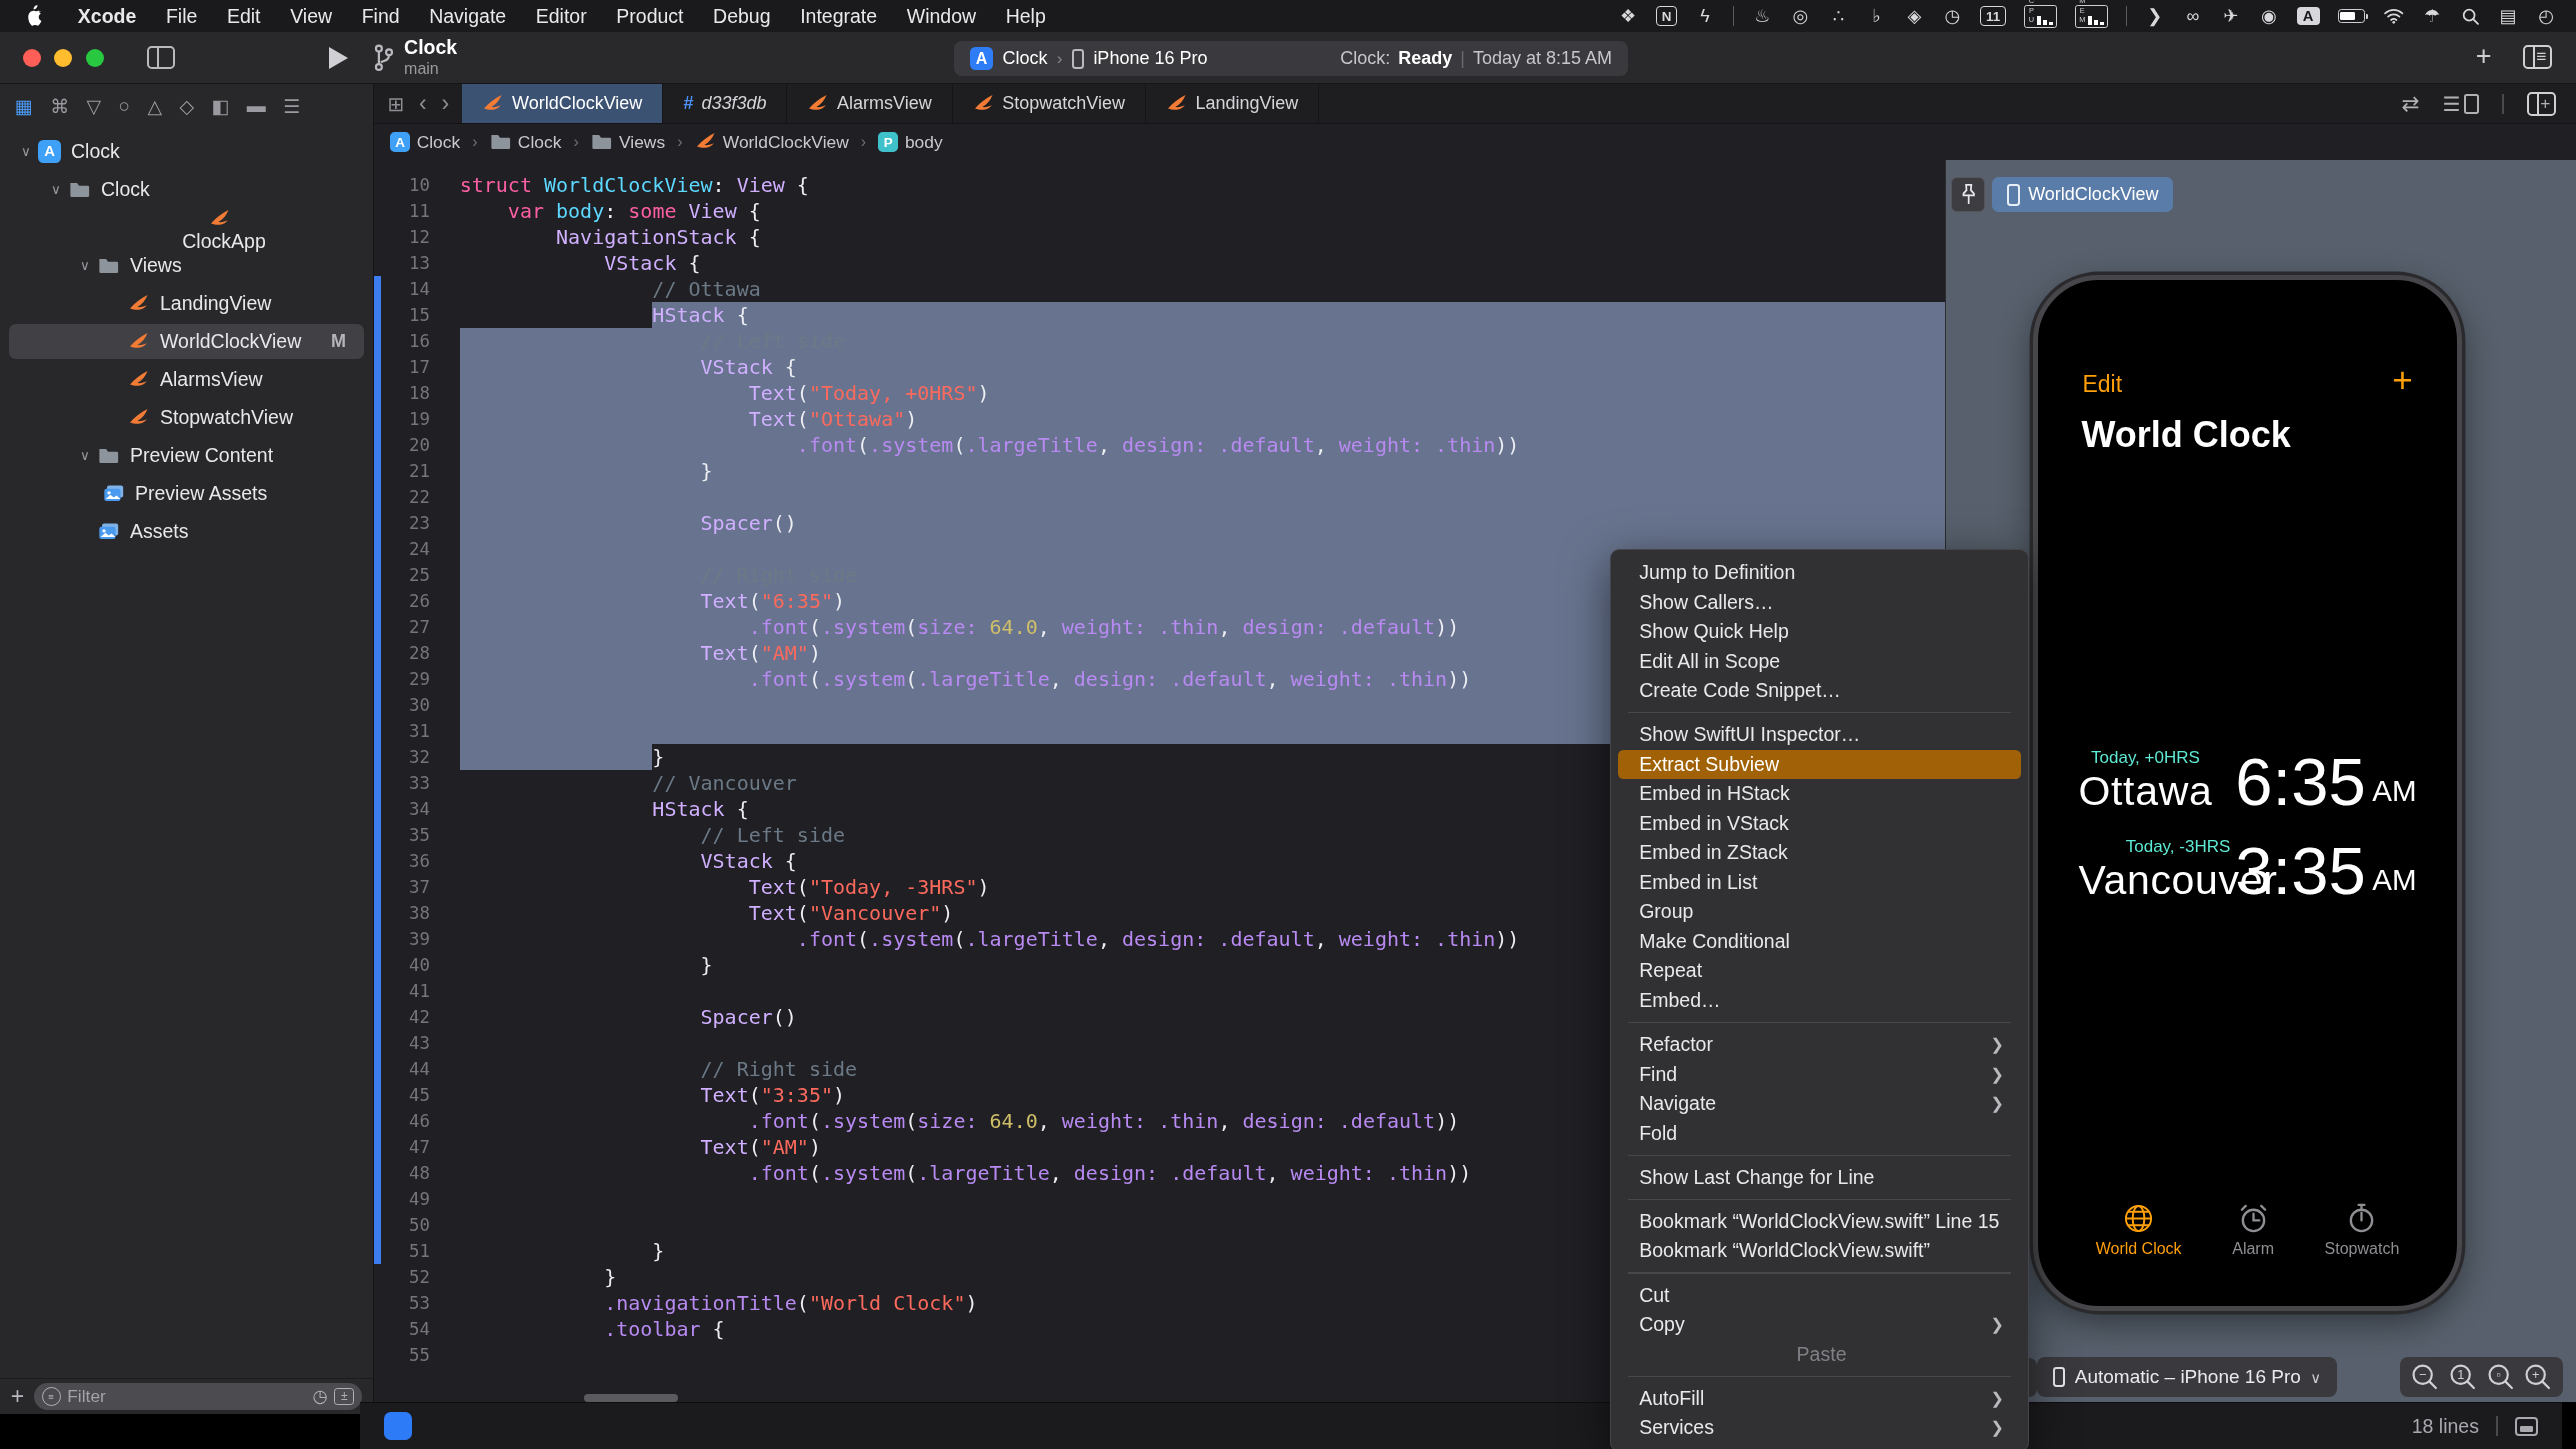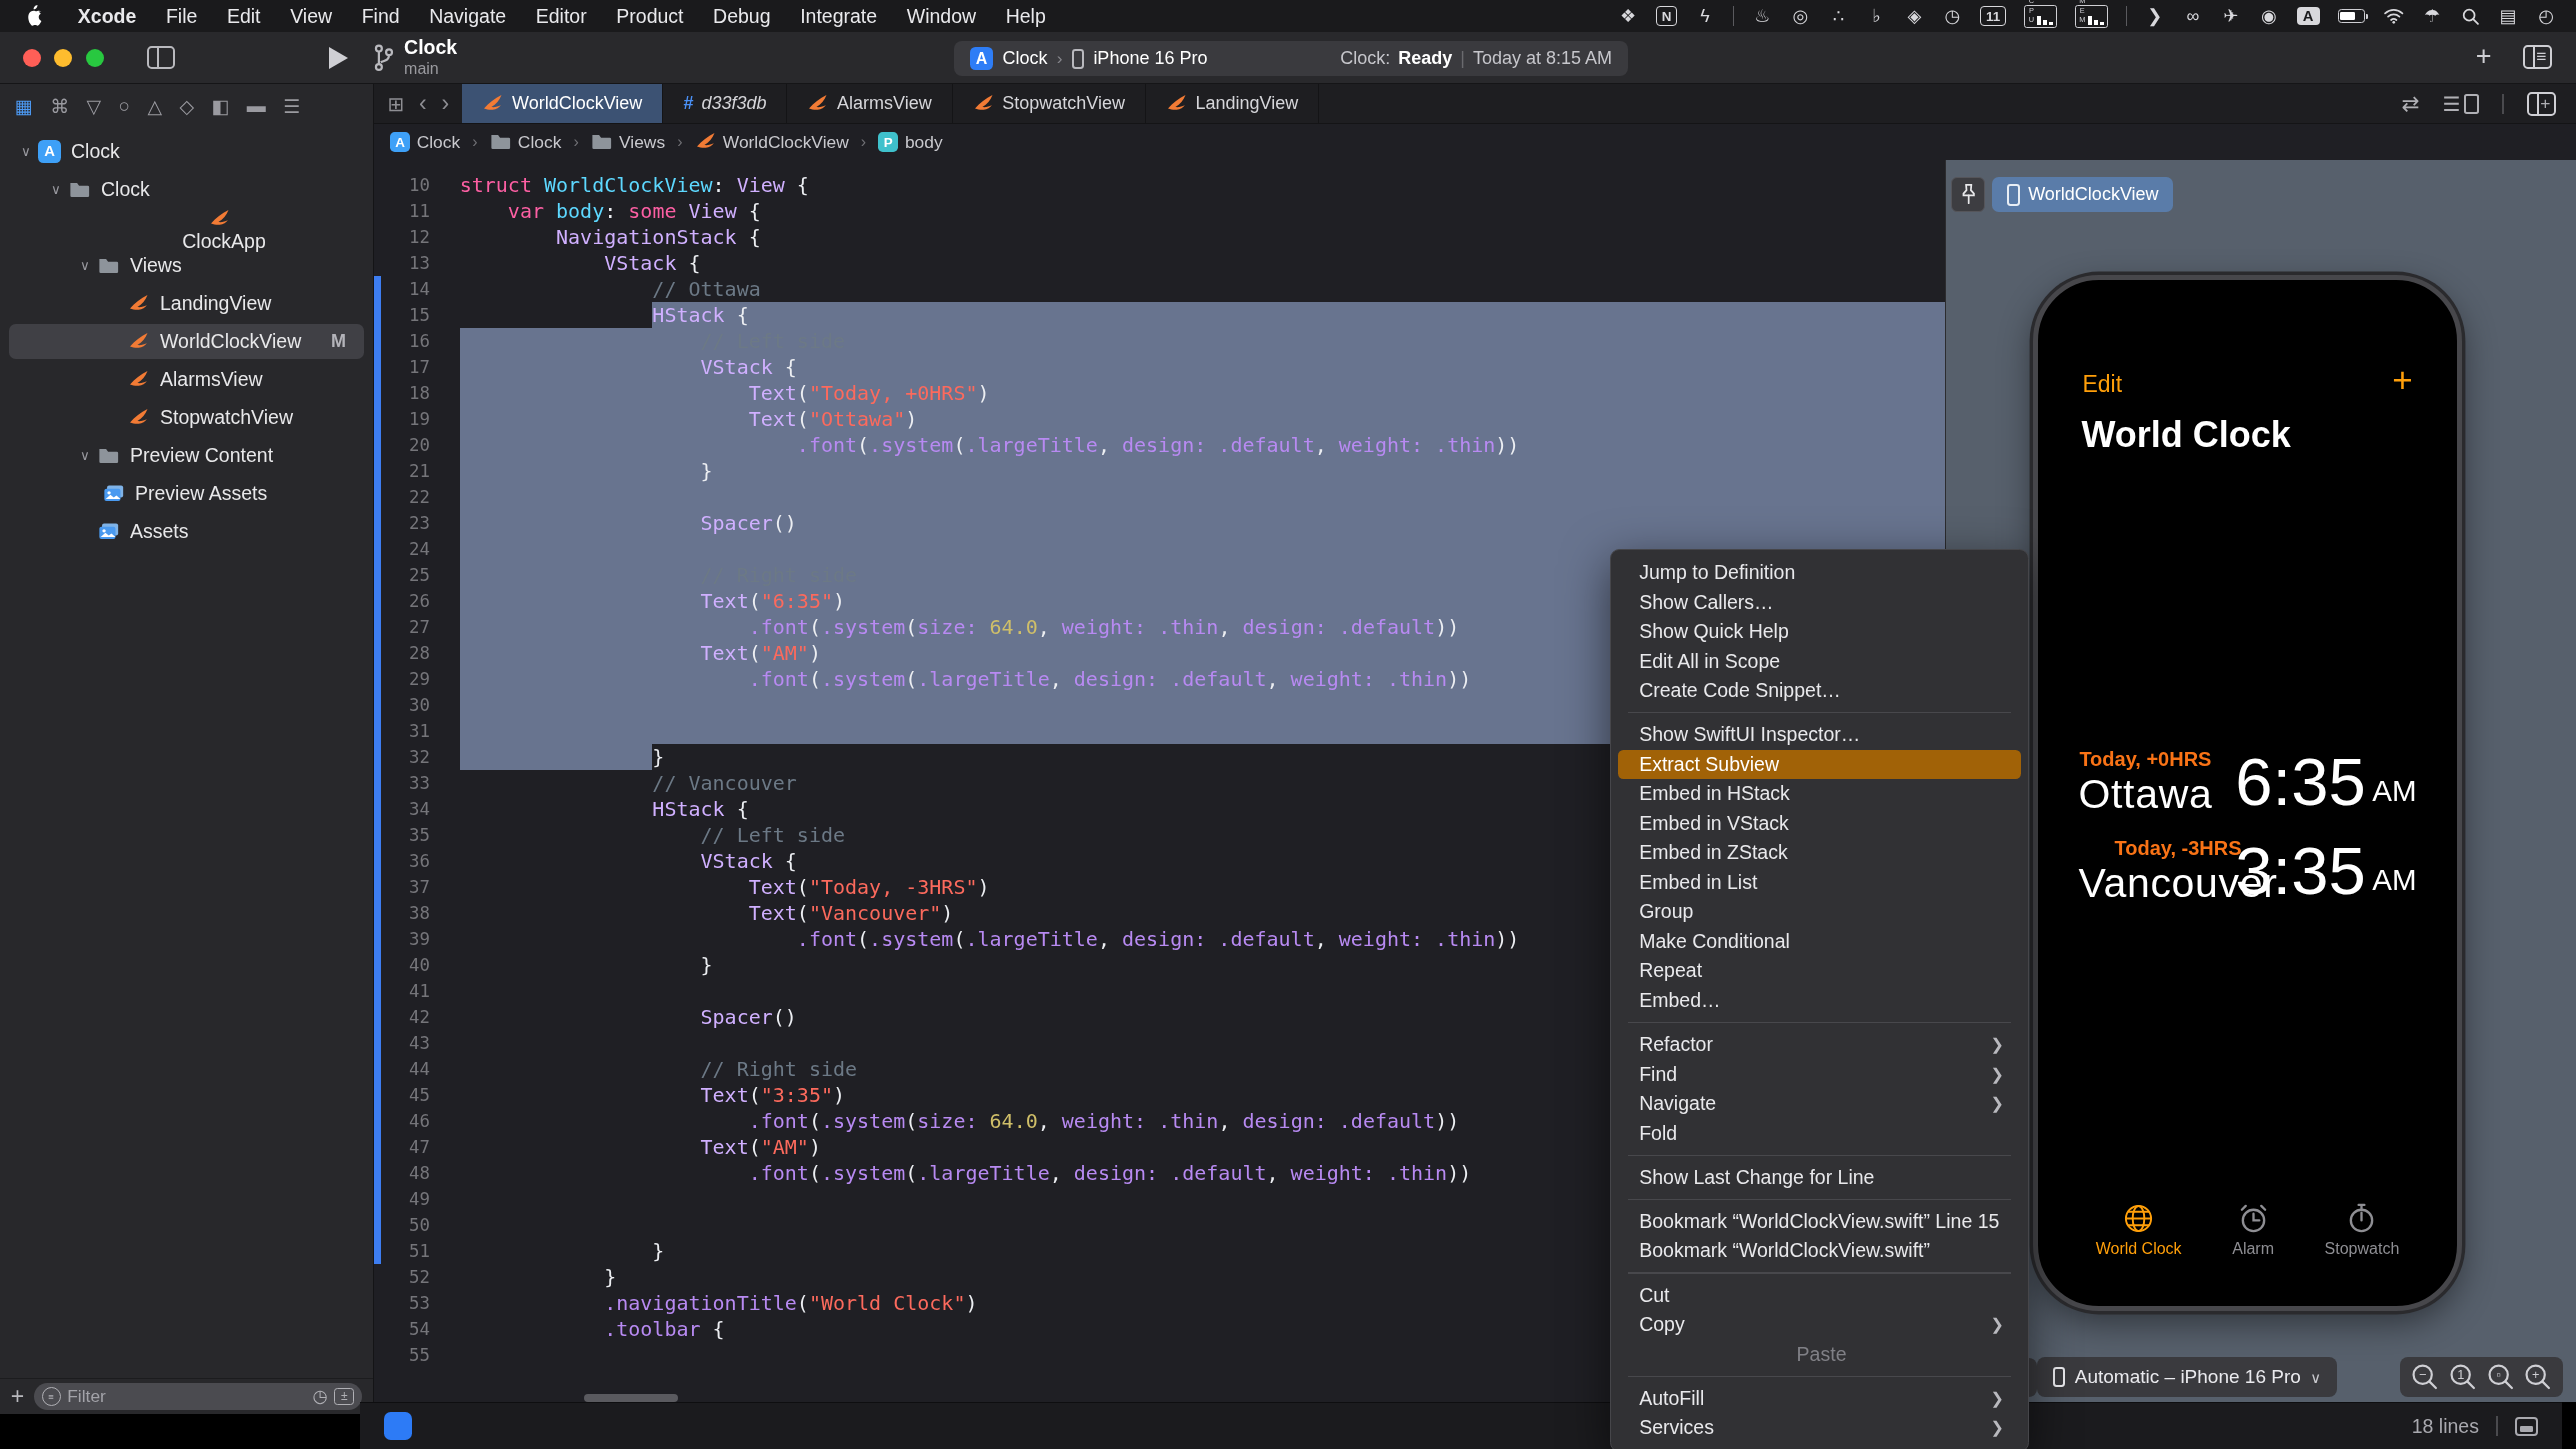--- a/index.html
+++ b/index.html
@@ -135,21 +135,21 @@
   #sel-indicator { position:absolute; left:52px; top:582px; width:23px; height:38px; background:#2d7bf6; border-radius:6.7px; }
 
   #phone { position:absolute; left:87px; top:115px; width:429px; height:1036px; background:#000;
            border:5.4px solid #47474b; border-radius:66px; box-shadow:0 0 0 3.4px #2a2a2d, 0 12px 34px rgba(0,0,0,.45); }
   #phone .screen { position:absolute; inset:5.4px; border-radius:56px; background:#000; overflow:hidden; }
   .ph-edit { position:absolute; left:39px; top:86px; color:#ff9f0a; font-size:23px; }
   .ph-add  { position:absolute; right:39px; top:75px; color:#ff9f0a; font-size:35px; font-weight:300; }
   .ph-title { position:absolute; left:38px; top:129px; color:#fff; font-size:36px; font-weight:700; }
   .clock-row { position:absolute; left:0; width:100%; }
   .clock-left { position:absolute; left:35px; display:inline-flex; flex-direction:column; align-items:center; }
-  .clock-meta { color:#f97316; font-size:20px; font-weight:700; }
+  .clock-meta { color:#5eead4; font-size:17px; font-weight:400; }
   .clock-city { color:#fff; font-size:41px; font-weight:100; letter-spacing:0.7px; }
   .clock-right { position:absolute; right:35px; top:0; display:flex; align-items:center; gap:6.7px; }
   .clock-time { color:#fff; font-size:67px; font-weight:100; line-height:1; }
   .clock-ampm { color:#fff; font-size:29.5px; font-weight:100; margin-top:17.4px; }
   #ph-tabbar { position:absolute; left:0; right:0; bottom:43px; display:flex; justify-content:space-around; padding:0 27px; }
   .ph-tab { display:flex; flex-direction:column; align-items:center; gap:5.4px; color:#8e8e93; font-size:16px; }
   .ph-tab.active { color:#ff9f0a; }
 
   #canvas-controls { position:absolute; left:0; right:0; bottom:2.7px; height:44px; display:flex; align-items:center;
                      padding:0 13.4px; gap:0; }

